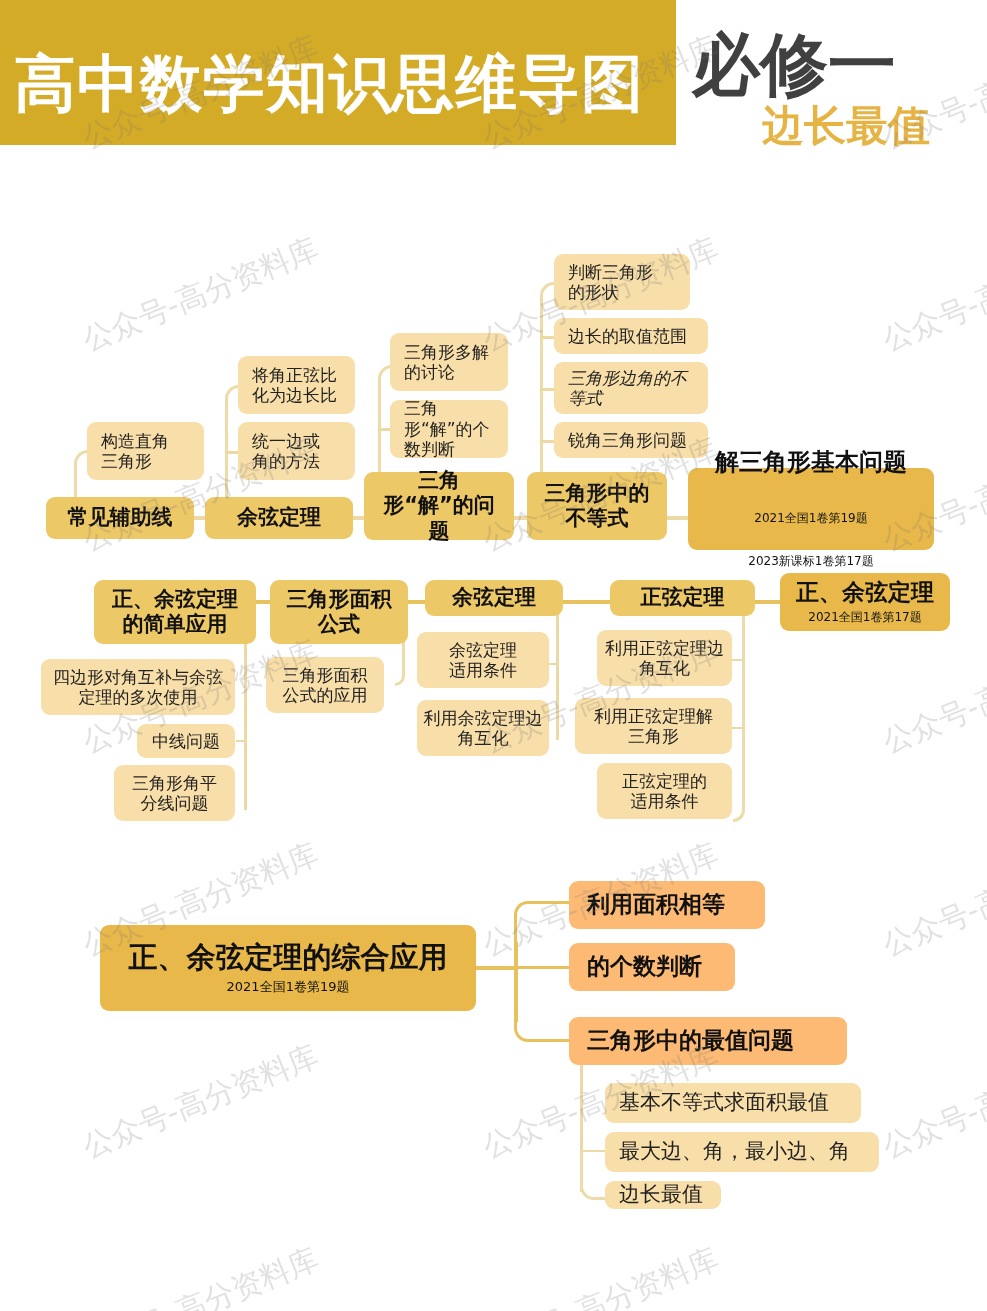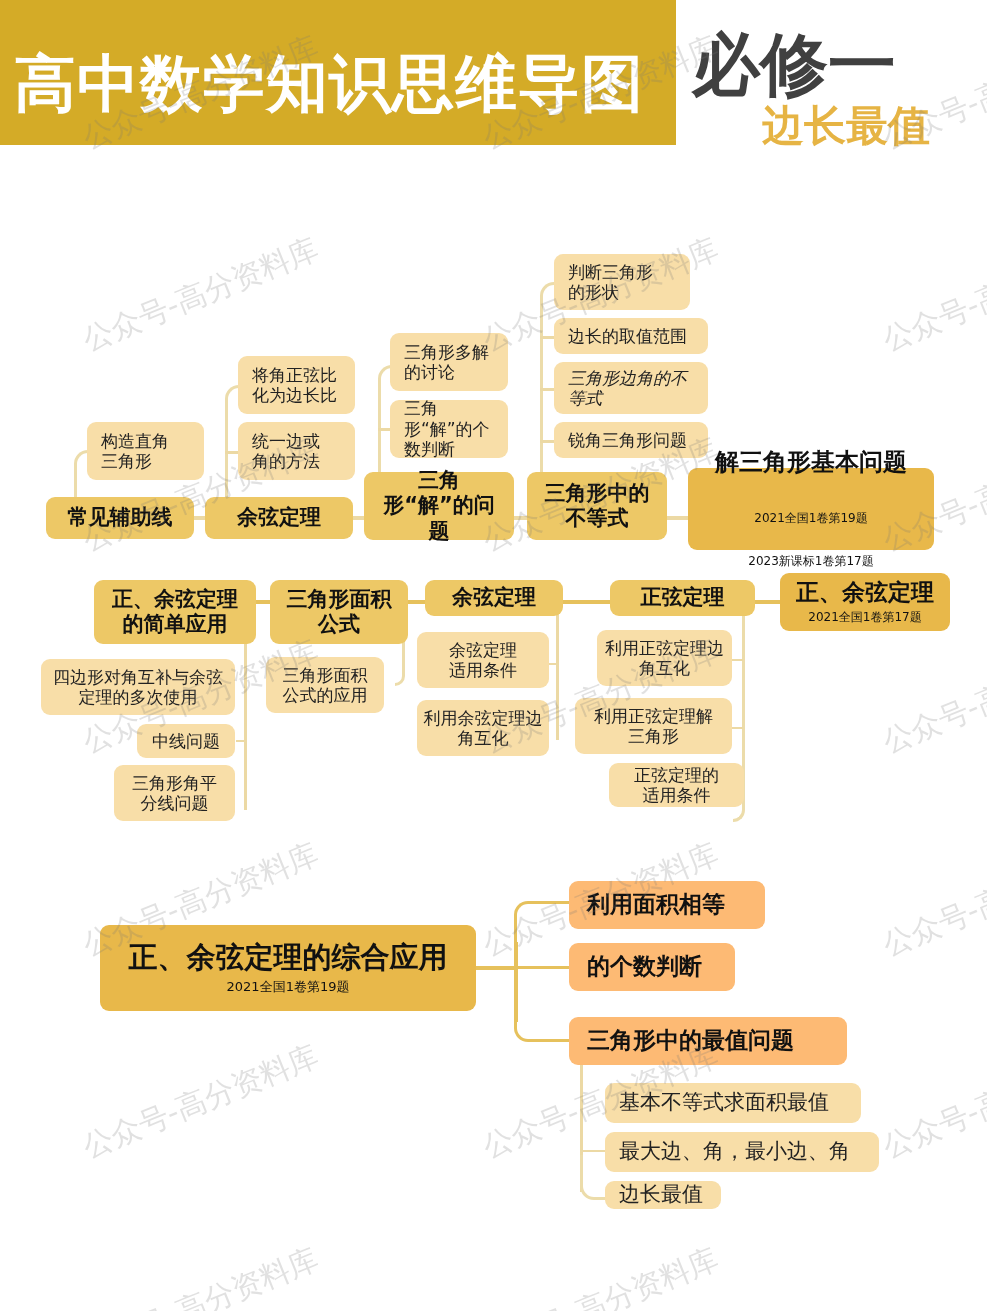--- a/index.html
+++ b/index.html
@@ -167,21 +167,21 @@
 <div class="node leaf" style="left:417px; top:700px; width:132px; height:56px;">
   <span style="width:120px;">利用余弦定理边角互化</span>
 </div>
 
 <div class="node leaf" style="left:597px; top:630px; width:135px; height:56px;">
   <span style="width:120px;">利用正弦定理边角互化</span>
 </div>
 <div class="node leaf" style="left:575px; top:698px; width:157px; height:56px;">
   <span style="width:120px;">利用正弦定理解三角形</span>
 </div>
-<div class="node leaf" style="left:597px; top:763px; width:135px; height:44px;margin-left:12px;">
+<div class="node leaf" style="left:597px; top:763px; width:135px; height:56px;">
   <span style="width:100px;">正弦定理的适用条件</span>
 </div>
 
 <div class="line gold" style="left:475px; top:966px; width:42px; height:4px;"></div>
 <div class="bracket gold" style="left:514px; top:901px; width:60px; height:42px;"></div>
 <div class="line gold" style="left:514px; top:942px; width:4px; height:80px;"></div>
 <div class="line gold" style="left:514px; top:966px; width:58px; height:3px;"></div>
 <div class="bracket bl gold" style="left:514px; top:1000px; width:60px; height:42px;"></div>
 <div class="line" style="left:580px; top:1062px; width:3px; height:130px;"></div>
 <div class="bracket bl" style="left:580px; top:1155px; width:26px; height:45px;"></div>

